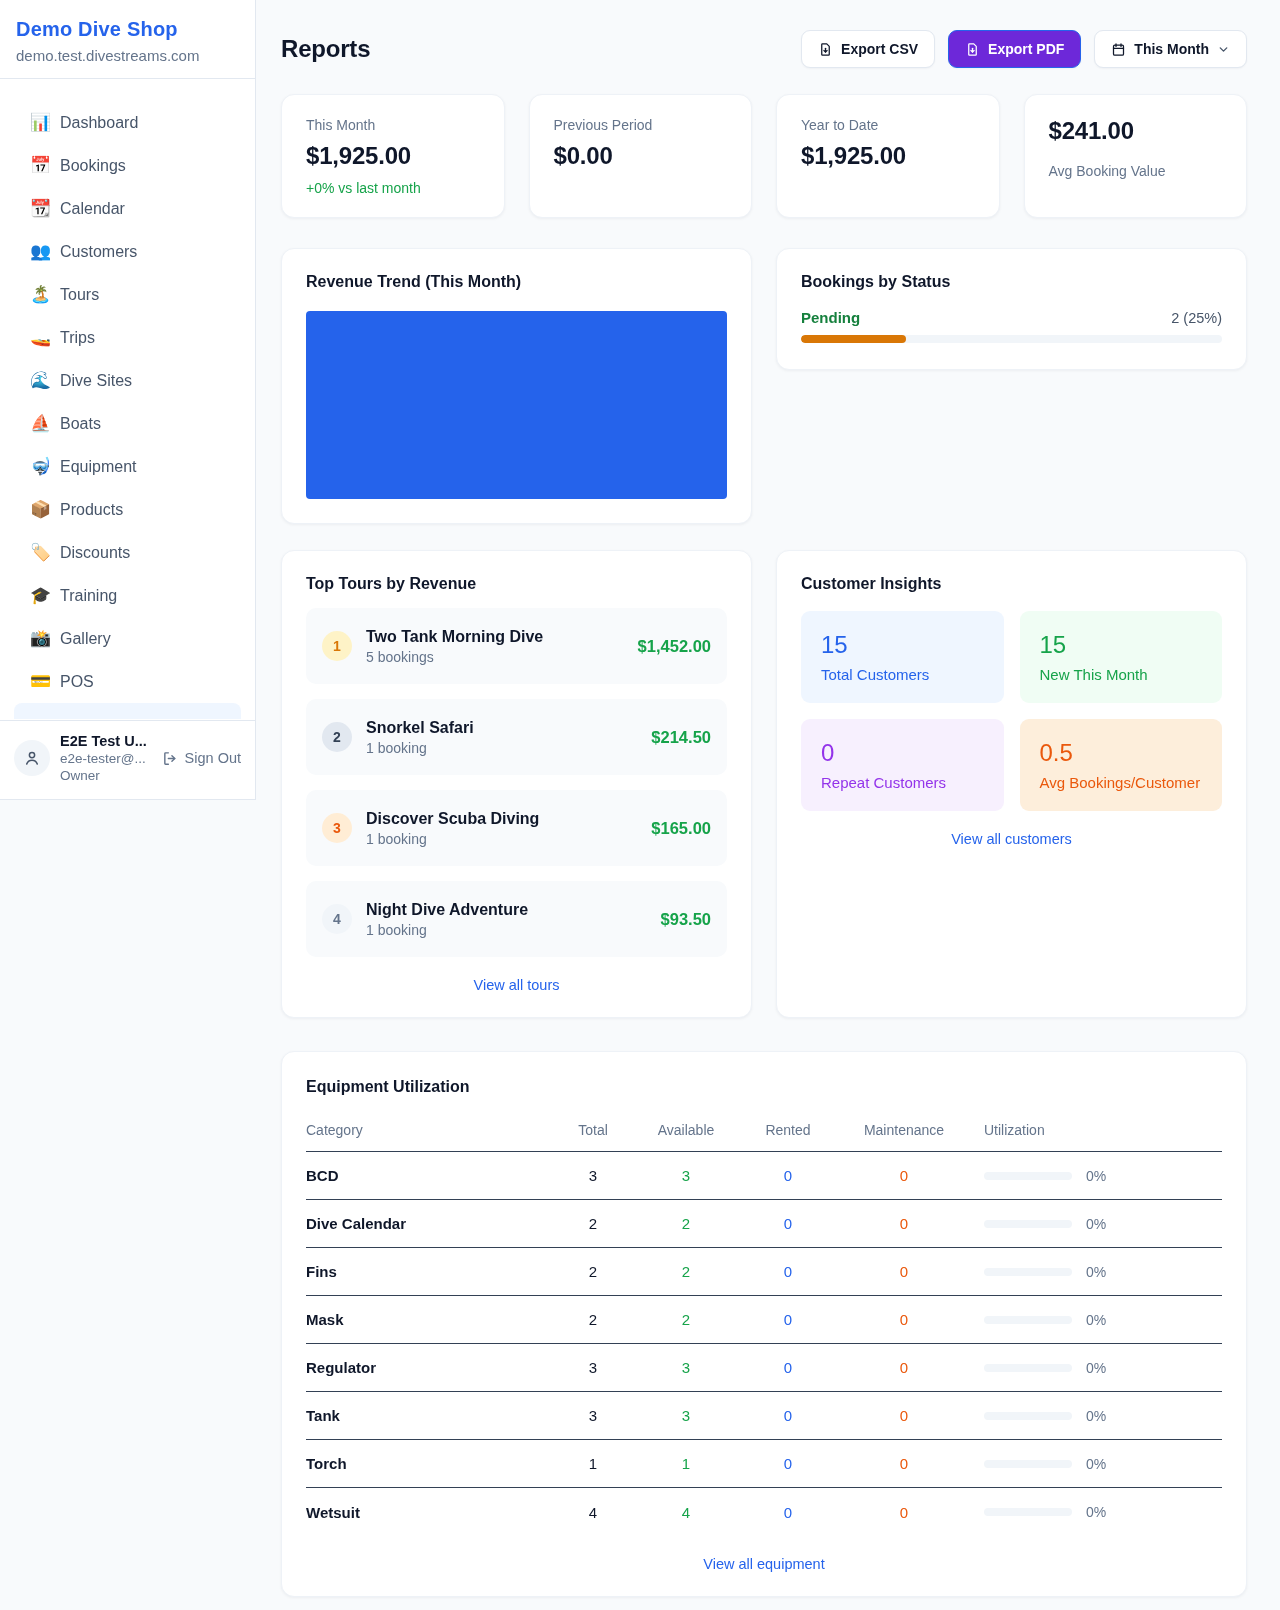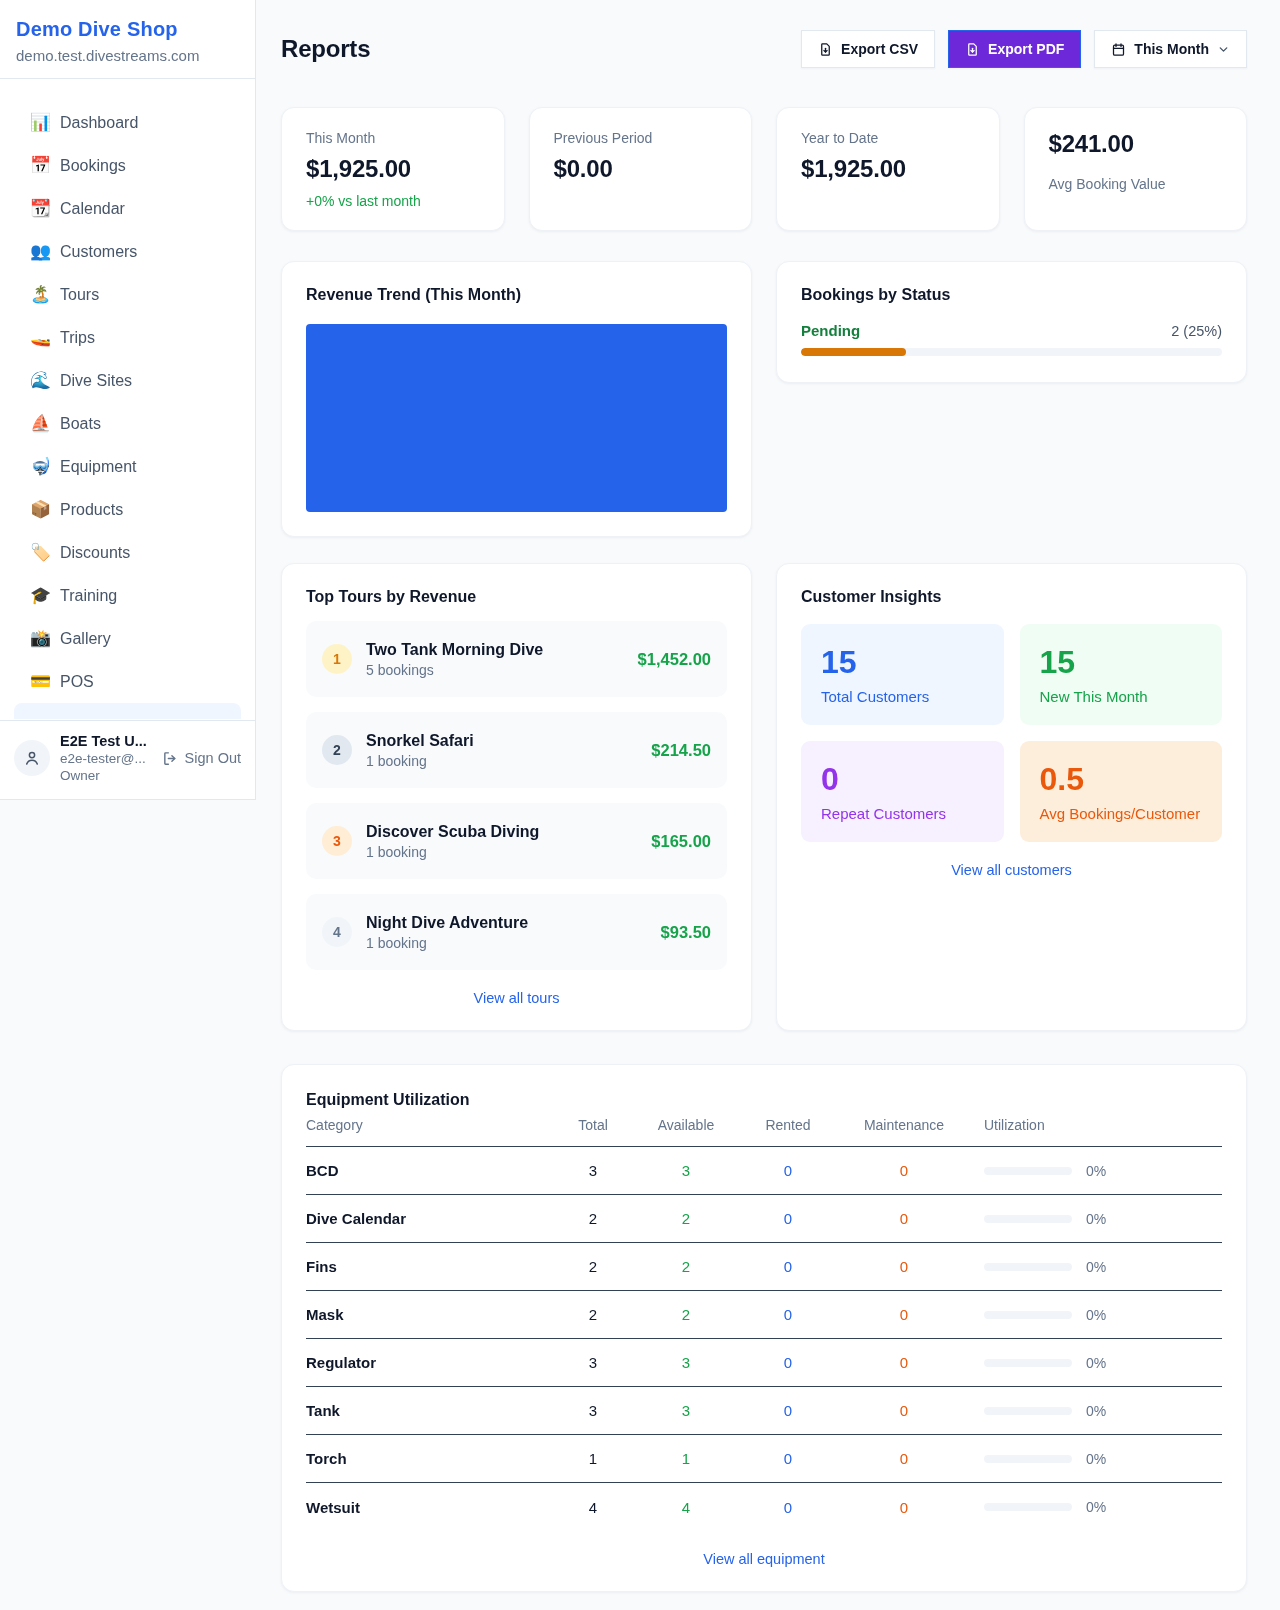--- a/index.html
+++ b/index.html
@@ -52,27 +52,27 @@
   .user-role { font-size: 13.5px; color: #64748b; margin-top: 2px; }
   .signout {
     display: flex; align-items: center; gap: 6px;
     color: #64748b; font-size: 14.5px; cursor: pointer; white-space: nowrap;
     background: none; border: none; font-family: inherit; text-align: center;
   }
 
   
   .main { margin-left: 250px; padding: 30px 33px 0 31px; }
 
-  .page-header { display: flex; align-items: center; justify-content: space-between; margin-bottom: 39px; }
+  .page-header { display: flex; align-items: center; justify-content: space-between; margin-bottom: 26px; }
   .page-title { font-size: 24px; font-weight: 800; letter-spacing: -0.2px; }
   .header-actions { display: flex; gap: 13px; }
   .btn {
     display: inline-flex; align-items: center; gap: 8px;
     height: 38px; padding: 0 16px;
-    border-radius: 0; font-size: 14px; font-weight: 700;
+    border-radius: 9px; font-size: 14px; font-weight: 700;
     font-family: inherit; cursor: pointer;
     background: #fff; color: #0f172a; border: 1px solid #e2e8f0;
     box-shadow: 0 1px 2px rgba(15,23,42,.04);
   }
   .btn.primary { background: #6d28d9; border-color: #2563eb; color: #fff; justify-content: space-between; }
   .btn svg { display: block; }
 
   
   .card {
     background: #fff; border: 1px solid #eef2f7; border-radius: 13px;
@@ -116,25 +116,25 @@
   }
   .tour-info { flex: 1; min-width: 0; }
   .tour-name { font-size: 16px; font-weight: 700; }
   .tour-bookings { font-size: 14px; color: #64748b; margin-top: 3px; }
   .tour-amount { font-size: 16.5px; font-weight: 800; color: #16a34a; white-space: nowrap; }
   .view-all { display: block; text-align: center; color: #2563eb; font-size: 14.5px; text-decoration: none; margin-top: 20px; cursor: pointer; }
 
   .insights-card { padding: 24px; }
   .insights-grid { display: grid; grid-template-columns: 1fr 1fr; gap: 16px; margin-top: 18px; }
   .insight-tile { border-radius: 9px; padding: 20px; min-height: 83px; }
-  .insight-value { font-size: 32px; font-weight: 700; }
+  .insight-value { font-size: 24px; font-weight: 400; }
   .insight-label { font-size: 15px; margin-top: 7px; }
 
   .equipment-card { padding: 26px 24px 24px 24px; }
-  .eq-table { width: 100%; margin-top: 8px; }
+  .eq-table { width: 100%; margin-top: 26px; }
   .eq-row, .eq-head {
     display: grid;
     grid-template-columns: 1fr 78px 108px 96px 136px 250px;
     align-items: center;
   }
   .eq-head { padding-bottom: 13px; border-bottom: 1px solid #334155; }
   .eq-row { height: 48px; border-bottom: 1px solid #334155; }
   .eq-row:last-of-type { border-bottom: none; }
   .eq-th { font-size: 14px; color: #64748b; text-align: center; }
   .eq-th.cat, .eq-th.util { text-align: left; }

